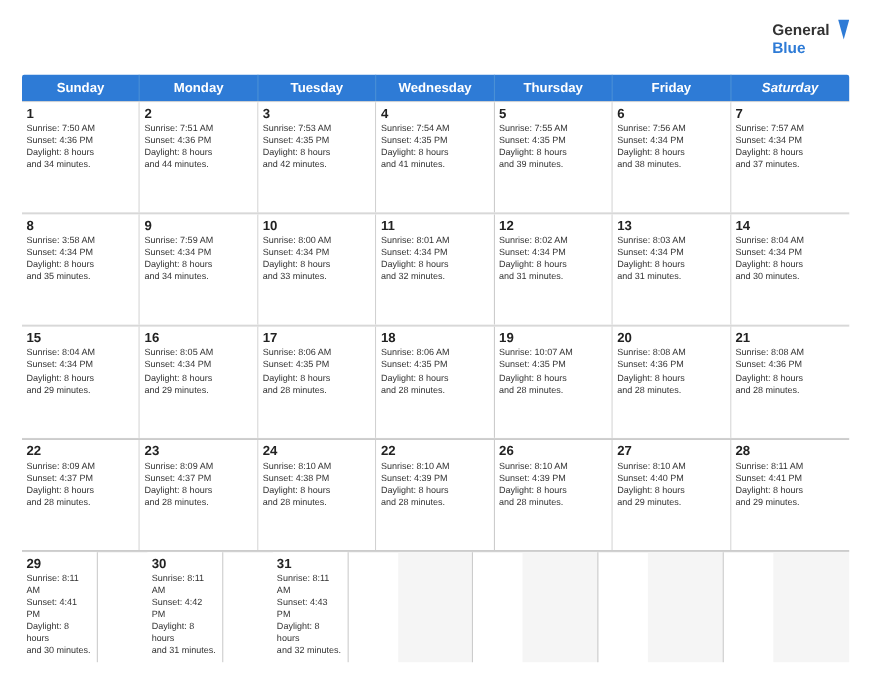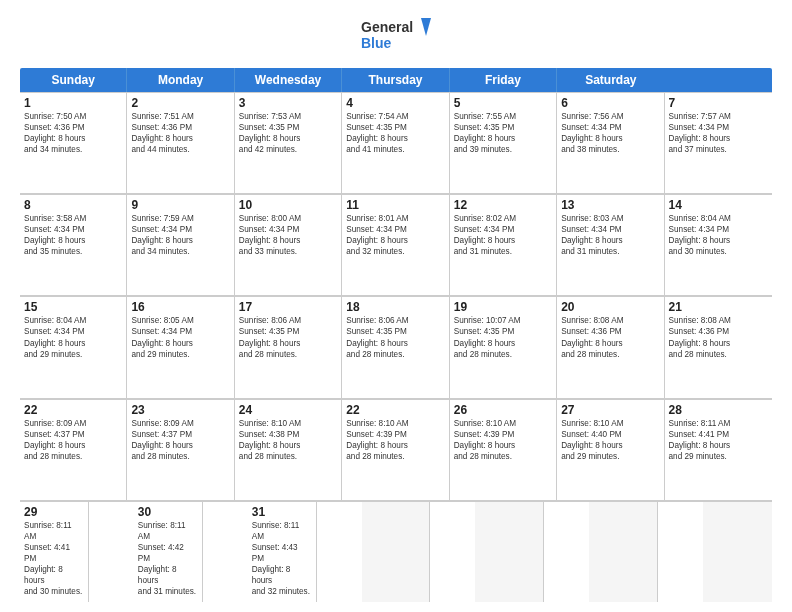--- a/index.html
+++ b/index.html
@@ -12,21 +12,21 @@
     }
     .page {
       width: 792px;
       height: 612px;
       padding: 16px 20px 10px 20px;
       display: flex;
       flex-direction: column;
     }
     .header {
       display: flex;
-      justify-content: center;
+      justify-content: flex-end;
       align-items: flex-start;
       margin-bottom: 10px;
     }
     .logo {
       display: flex;
       align-items: center;
       gap: 4px;
     }
     .title-block {
       text-align: right;
@@ -52,21 +52,21 @@
       border-radius: 2px 2px 0 0;
     }
     .cal-header-cell {
       color: #fff;
       font-size: 12px;
       font-weight: bold;
       text-align: center;
       padding: 5px 2px;
       border-right: 1px solid #4a90d6;
     }
-    .cal-header-cell:last-child { border-right: none; }
+    .cal-header-cell:last-child { border-right: none; font-style: italic; }
     .cal-body {
       flex: 1;
       display: flex;
       flex-direction: column;
     }
     .cal-row {
       display: grid;
       grid-template-columns: repeat(7, 1fr);
       flex: 1;
       border-bottom: 1px solid #ccc;
@@ -114,20 +114,21 @@
     <div class="title-block">
       <div class="month-title"></div>
       <div class="location-title"></div>
     </div>
   </div>
 
   <div class="calendar">
     <div class="cal-header">
     <div class="cal-header-cell">Sunday</div>
         <div class="cal-header-cell">Monday</div>
+        <div class="cal-header-cell">Tuesday</div>
         <div class="cal-header-cell">Wednesday</div>
         <div class="cal-header-cell">Thursday</div>
         <div class="cal-header-cell">Friday</div>
         <div class="cal-header-cell">Saturday</div>
       </div>
     <div class="cal-body">
     <div class="cal-row border-top">
           <div class="cal-cell">
             <span class="day-num">1</span>
             <span class="cell-line">Sunrise: 7:50 AM</span>

